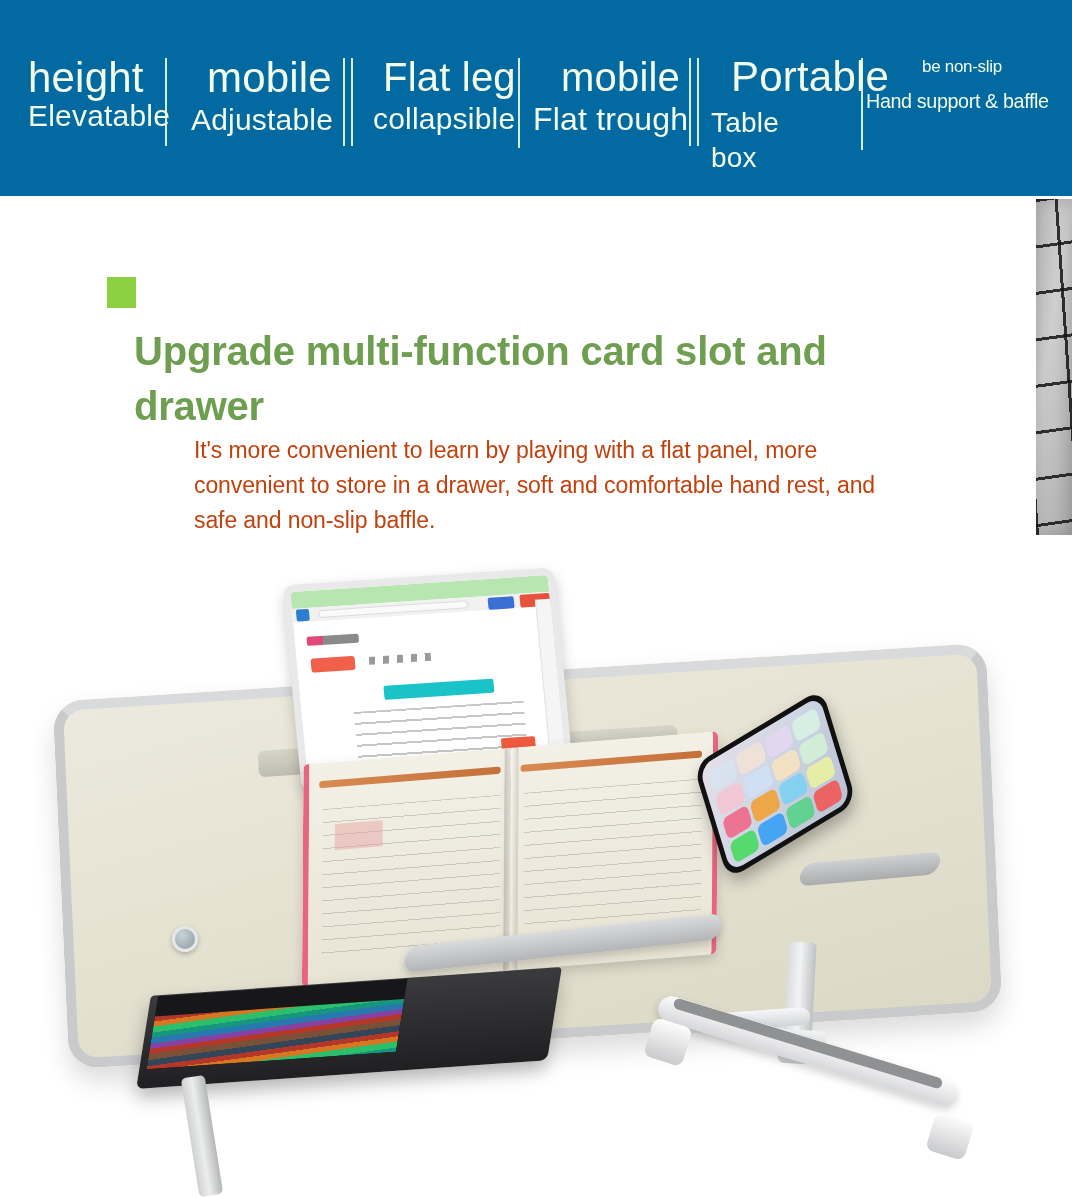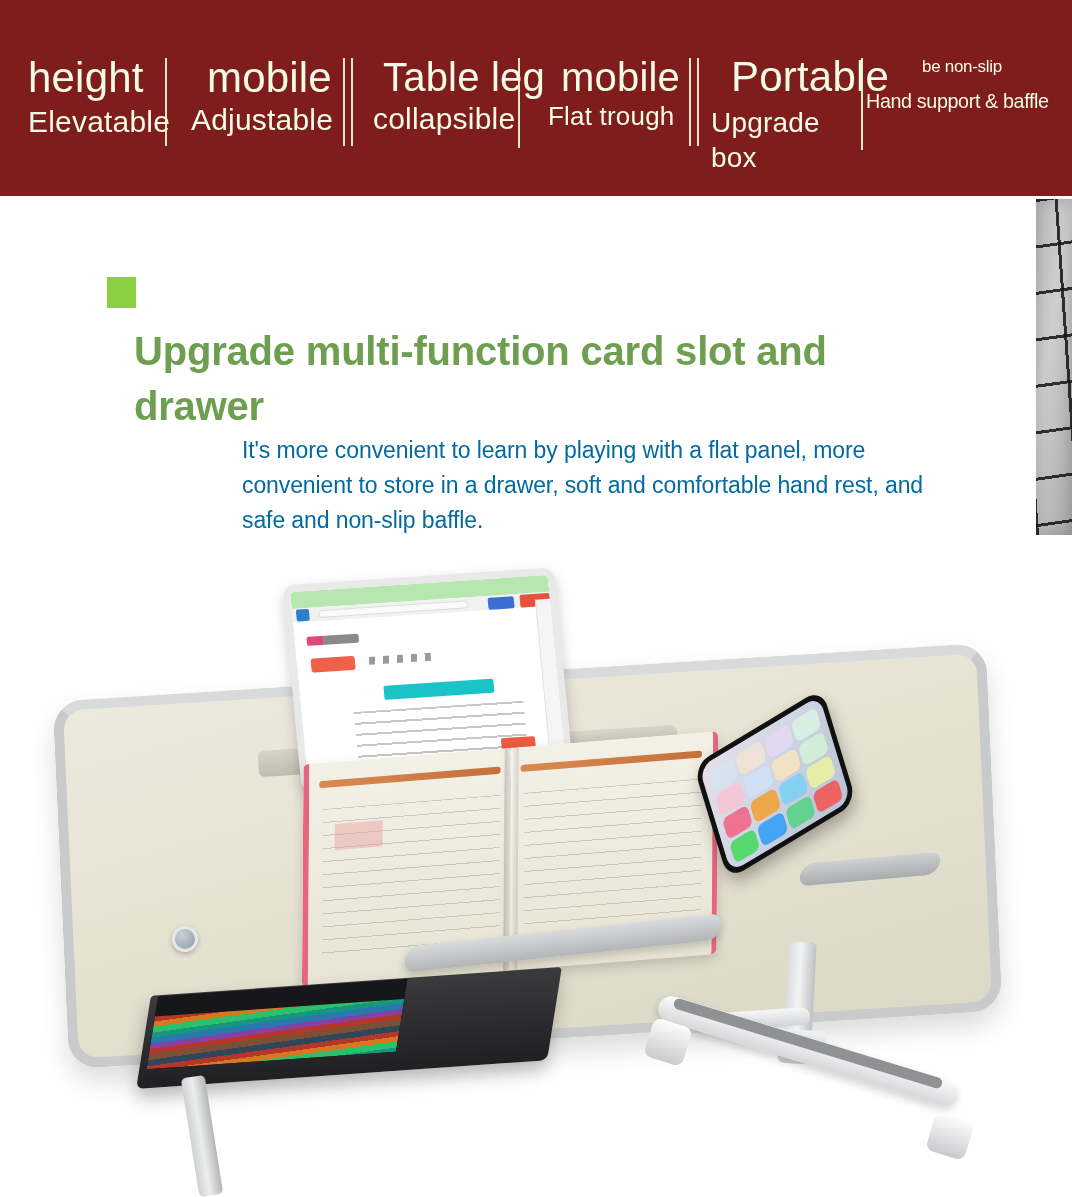--- a/index.html
+++ b/index.html
@@ -9,21 +9,21 @@
     font-family:"Liberation Sans", sans-serif;
     background:#ffffff;
     position:relative;
     overflow:hidden;
   }
 
   
   .banner {
     position:absolute; left:0; top:0;
     width:1072px; height:196px;
-    background:#7f1d1d;
+    background:#0369a1;
     overflow:hidden;
   }
   .feature {
     position:absolute;
     color:#f2fbe6;
     line-height:1.05;
     white-space:nowrap;
   }
   .feature .top {
     display:block;
@@ -38,33 +38,33 @@
   .sep {
     position:absolute;
     width:2px;
     background:#e9f7d6;
     opacity:.92;
   }
 
   
   #f-height   { left:28px;  top:56px; }
   #f-height .top { font-size:42px; }
-  #f-height .bot { font-size:30px; margin-top:6px; }
+  #f-height .bot { font-size:30px; margin-top:0; }
 
   #f-angle    { left:191px; top:56px; }
   #f-angle .top { font-size:42px; padding-left:16px; }
   #f-angle .bot { font-size:30px; margin-top:4px; }
 
   #f-leg      { left:361px; top:56px; }
   #f-leg .top { font-size:40px; padding-left:22px; }
   #f-leg .bot { font-size:30px; margin-top:5px;margin-left:12px; }
 
   #f-mobile   { left:533px; top:56px; }
   #f-mobile .top { font-size:40px; padding-left:28px; }
-  #f-mobile .bot { font-size:26px; margin-top:5px;margin-left:15px; }
+  #f-mobile .bot { font-size:32px; margin-top:5px; }
 
   #f-portable { left:711px; top:55px; }
   #f-portable .top { font-size:42px; padding-left:20px; }
   #f-portable .bot { font-size:28px; margin-top:6px; line-height:1.25; white-space:normal; width:120px;}
 
   #f-nonslip  { left:866px; top:58px; }
   #f-nonslip .top { font-size:17px; padding-left:56px; letter-spacing:-0.3px;}
   #f-nonslip .bot { font-size:21px; margin-top:14px; letter-spacing:-0.4px; transform:scaleX(.94); transform-origin:left center;}
 
   #sep-1 { left:165px; top:58px;  height:88px; }
@@ -97,26 +97,25 @@
     width:790px;
     color:#6e9e4f;
     font-size:40px;
     font-weight:700;
     line-height:1.38;
     letter-spacing:-0.2px;
   }
   .body-copy {
     position:absolute; left:194px; top:433px;
     width:720px;
-    color:#0369a1;
+    color:#c2410c;
     font-size:23px;
     font-weight:400;
     line-height:1.52;
     letter-spacing:-0.1px;
-    margin-left:48px;
   }
 
   
   .photo { position:absolute; left:0; top:560px; width:1072px; height:637px; }
 
   
   .desk-top {
     position:absolute; left:60px; top:112px;
     width:935px; height:368px;
     background:linear-gradient(168deg,#eceade 0%,#e6e3d3 42%,#dcd8c6 100%);
@@ -340,37 +339,37 @@
 
   <div class="feature" id="f-angle">
     <span class="top">mobile</span>
     <span class="bot">Adjustable</span>
   </div>
 
   <div class="sep" id="sep-2"></div>
   <div class="sep" id="sep-3"></div>
 
   <div class="feature" id="f-leg">
-    <span class="top">Table leg</span>
+    <span class="top">Flat leg</span>
     <span class="bot">collapsible</span>
   </div>
 
   <div class="sep" id="sep-4"></div>
 
   <div class="feature" id="f-mobile">
     <span class="top">mobile</span>
     <span class="bot">Flat trough</span>
   </div>
 
   <div class="sep" id="sep-5"></div>
   <div class="sep" id="sep-6"></div>
 
   <div class="feature" id="f-portable">
     <span class="top">Portable</span>
-    <span class="bot">Upgrade box</span>
+    <span class="bot">Table box</span>
   </div>
 
   <div class="sep" id="sep-7"></div>
 
   <div class="feature" id="f-nonslip">
     <span class="top">be non-slip</span>
     <span class="bot">Hand support &amp; baffle</span>
   </div>
 </div>
 

